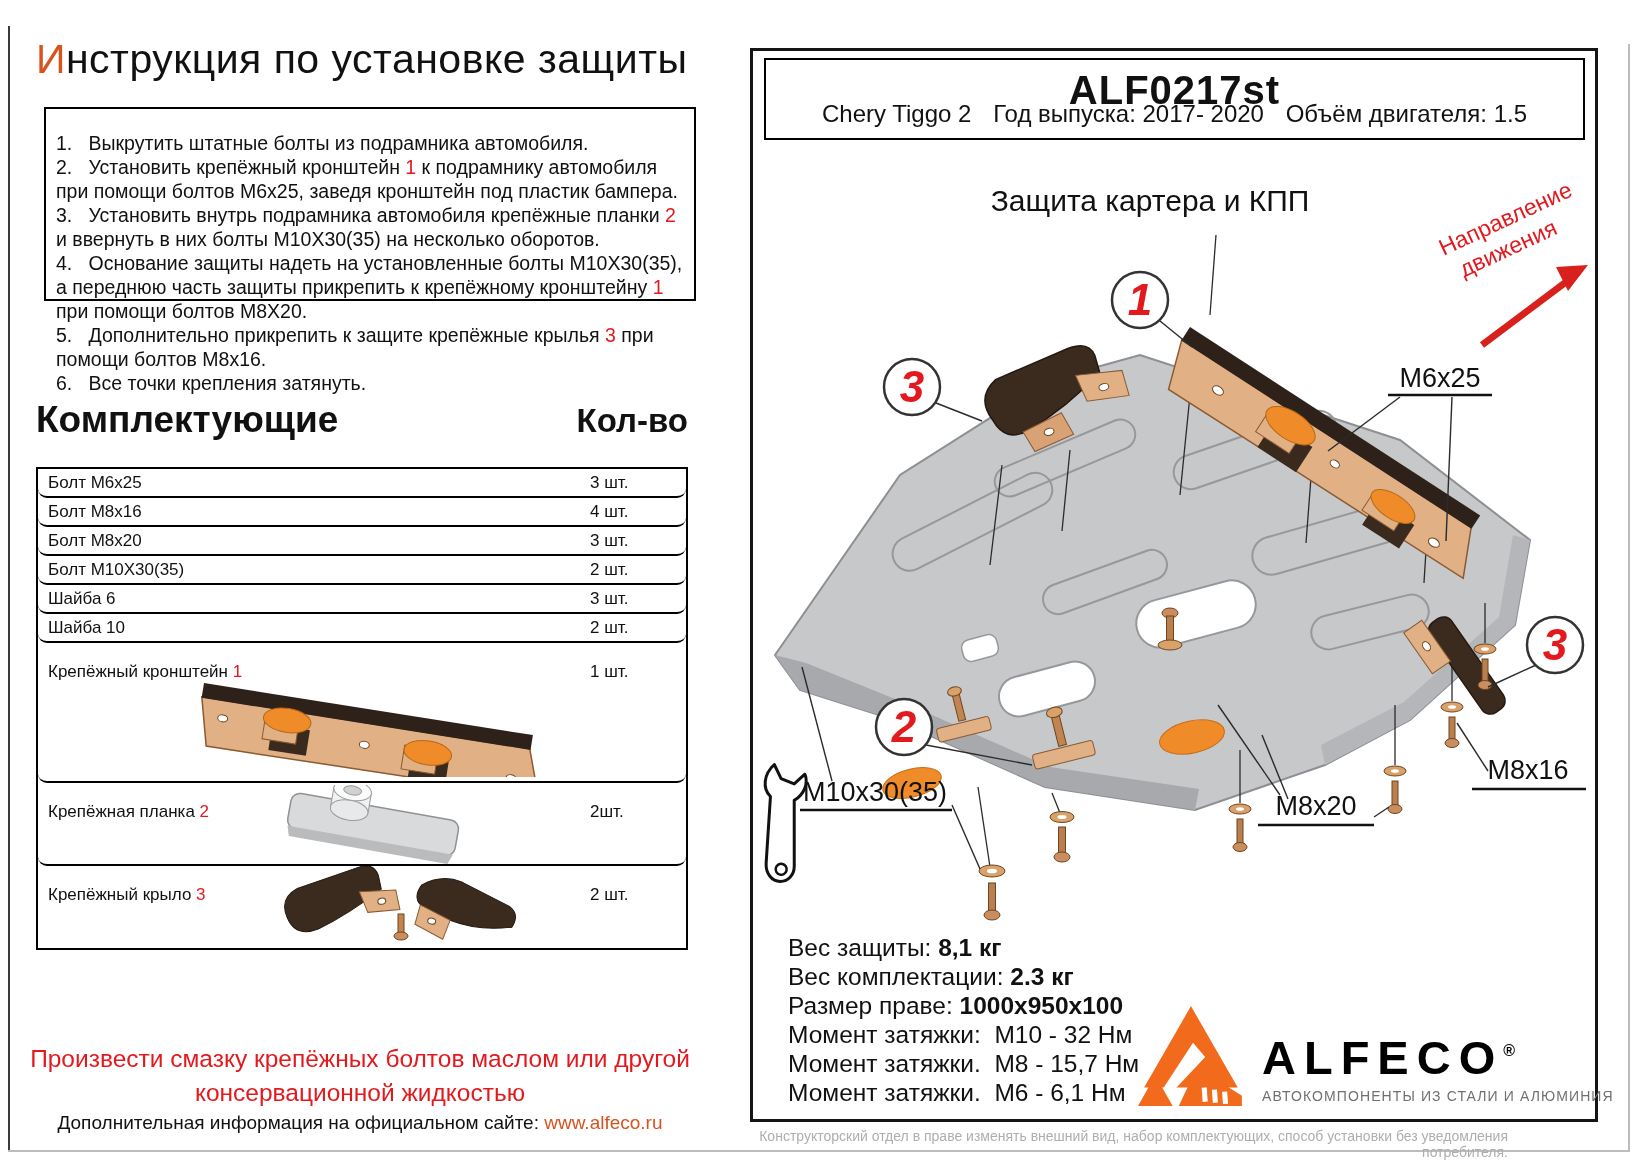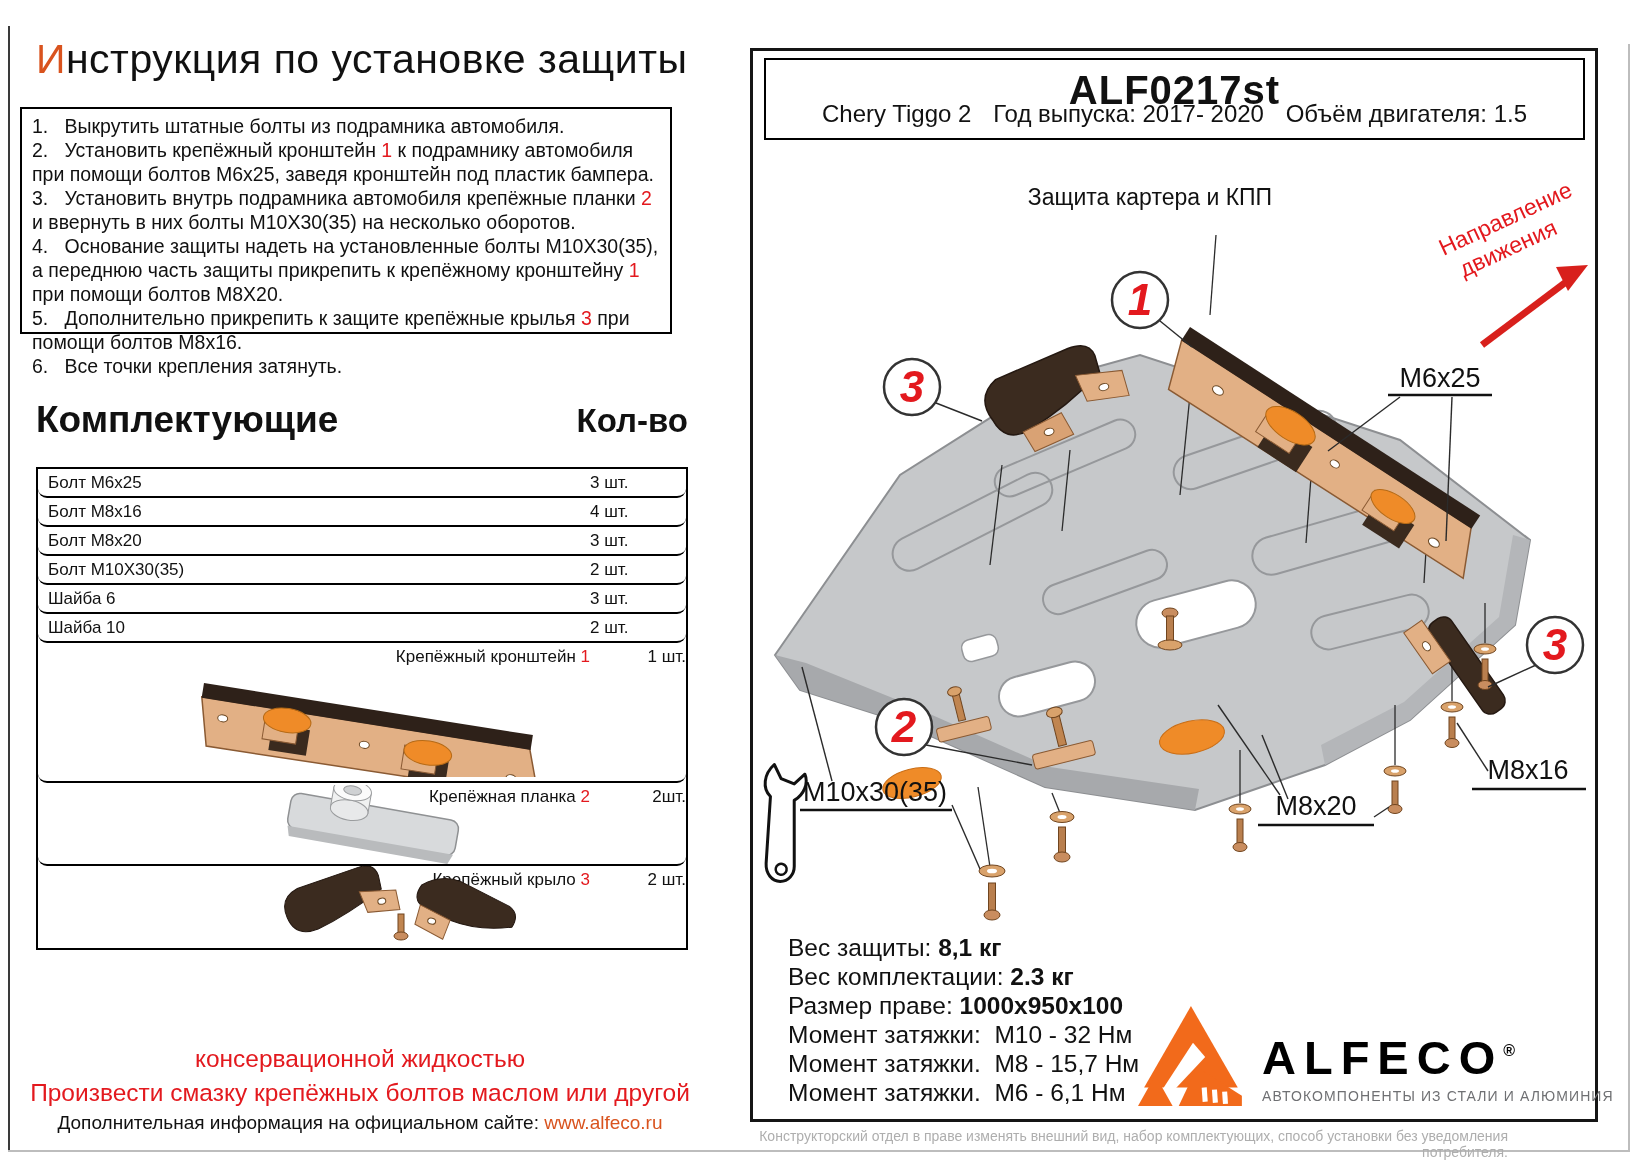--- a/index.html
+++ b/index.html
@@ -7,46 +7,46 @@
         font-family:"Liberation Sans",sans-serif;color:#111;}
   .abs{position:absolute;}
   .red{color:#e3191e;}
   
   .frame-left{left:8px;top:26px;width:2px;height:1126px;background:#3a3a3a;}
   .frame-right{left:1628px;top:44px;width:2px;height:1108px;background:#bdbdbd;}
   .frame-bottom{left:8px;top:1150px;width:1622px;height:2px;background:#bdbdbd;}
   
   .doc-title{left:36px;top:36px;font-size:41px;letter-spacing:0.5px;white-space:nowrap;}
   .doc-title .cap{color:#d9531e;}
-  .instr-box{left:20px;top:107px;width:652px;height:227px;border:2px solid #000;
-             box-sizing:border-box;padding:5px 10px 0 10px;font-size:19.5px;line-height:24px;}
+  .instr-box{left:44px;top:107px;width:652px;height:194px;border:2px solid #000;
+             box-sizing:border-box;padding:22px 10px 0 10px;font-size:19.5px;line-height:24px;}
   .instr-box p{margin:0;}
   .comp-head{left:36px;top:399px;width:652px;display:flex;justify-content:space-between;align-items:baseline;}
   .comp-head .h1{font-size:37px;font-weight:bold;}
   .comp-head .h2{font-size:33px;font-weight:bold;}
   .comp-table{left:36px;top:467px;width:652px;border:2px solid #000;box-sizing:border-box;}
   .crow{display:flex;border-bottom:2px solid #000;position:relative;font-size:17px;box-sizing:border-box;border-radius:9px;}
   .crow:last-child{border-bottom:none;}
   .crow .cname{flex:1;padding-left:10px;}
   .crow .cqty{width:96px;}
   .crow.small{height:29px;align-items:center;}
   .crow.tall{align-items:flex-start;}
-  .crow.tall .cname,.crow.tall .cqty{padding-top:4px;text-align:right;}
+  .crow.tall .cname,.crow.tall .cqty{padding-top:19px;}
   .r8{height:140px;} .r9{height:83px;} .r10{height:82px;}
   .row-art{position:absolute;}
   .warning{left:30px;top:1042px;width:660px;text-align:center;font-size:24.5px;line-height:34px;color:#e3191e;}
   .site-line{left:30px;top:1112px;width:660px;text-align:center;font-size:19px;}
   .site-line a{color:#d9531e;text-decoration:none;}
   
   .panel{left:750px;top:48px;width:848px;height:1074px;border:3px solid #151515;box-sizing:border-box;}
   .header-box{position:absolute;left:11px;top:7px;width:821px;height:82px;border:2px solid #000;box-sizing:border-box;}
   .code{text-align:center;font-size:40px;font-weight:bold;margin-top:8px;letter-spacing:1px;}
   .vrow{position:absolute;left:0;bottom:10px;width:100%;display:flex;justify-content:space-between;
         padding:0 56px;box-sizing:border-box;font-size:24px;}
-  .subtitle{left:900px;top:184px;width:500px;text-align:center;font-size:23px;}
+  .subtitle{left:900px;top:184px;width:500px;text-align:center;font-size:30px;}
   .diagram{left:740px;top:175px;width:858px;height:765px;font-family:"Liberation Sans",sans-serif;}
   .specs{left:788px;top:933px;font-size:24.5px;line-height:29px;}
   .spec-value.b{font-weight:bold;}
   .logo-mark{left:1138px;top:1004px;width:112px;height:104px;}
   .logo-name{left:1262px;top:1030px;font-size:47px;font-weight:bold;letter-spacing:8px;color:#000000;white-space:nowrap;}
   .logo-reg{font-size:16px;vertical-align:18px;letter-spacing:0;}
   .logo-tagline{left:1262px;top:1088px;font-size:14px;letter-spacing:1.1px;color:#6f7073;white-space:nowrap;}
   .disclaimer{left:750px;top:1128px;width:758px;text-align:right;font-size:14px;color:#aeaeae;}
 </style>
 </head>
@@ -149,22 +149,22 @@
           <polygon points="8,32 40,42 36,62 6,52" fill="#e2b085" stroke="#8a5a33"></polygon>
           <ellipse cx="22" cy="46" rx="4" ry="3" fill="#fff" stroke="#6b4722"></ellipse>
         </g>
         <rect x="130" y="48" width="6" height="20" fill="#c08550" stroke="#70451f"></rect>
         <ellipse cx="133" cy="70" rx="7" ry="4" fill="#c98d5f" stroke="#70451f"></ellipse>
       </svg>
     </div>
   </div>
 
   <div class="abs warning">
+    <div>Произвести смазку крепёжных болтов маслом или другой</div>
     <div>консервационной жидкостью</div>
-    <div>Произвести смазку крепёжных болтов маслом или другой</div>
   </div>
 
   <div class="abs site-line">
     <span>Дополнительная информация на официальном сайте: </span><a href="#">www.alfeco.ru</a>
   </div>
 
   <svg class="abs diagram" viewBox="0 0 858 765">
 
     <g>
       <path d="M 35 480 L 160 300 L 310 205 L 400 180 L 660 265 L 790 365 L 775 450 L 670 545 L 585 590 L 455 635 L 305 612 L 155 545 L 60 515 Z" fill="#c6c8ca" stroke="#8d8f92" stroke-width="2"></path>

